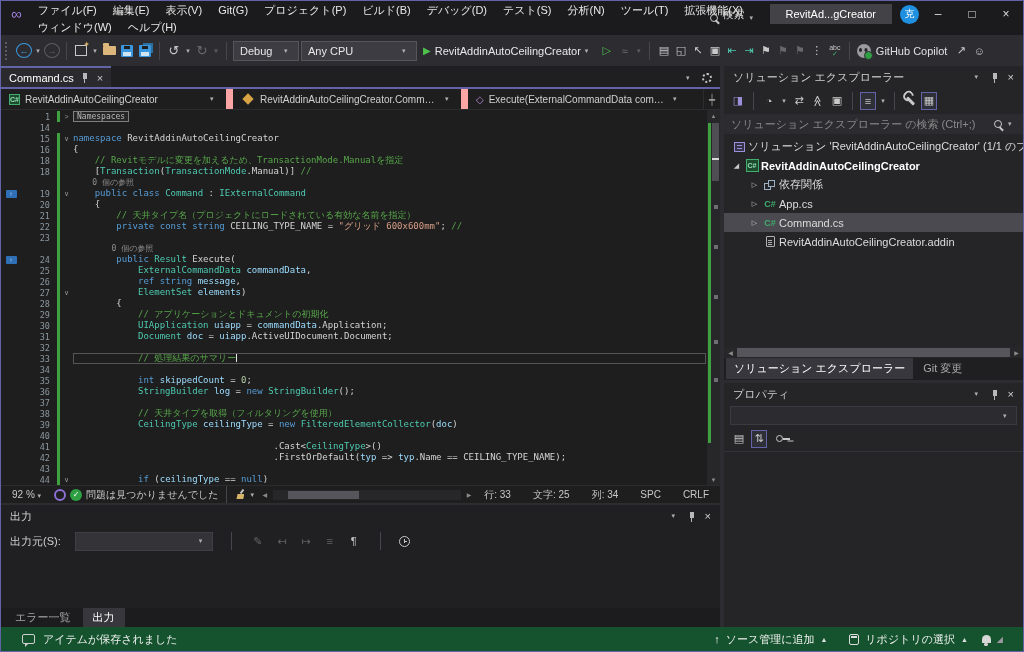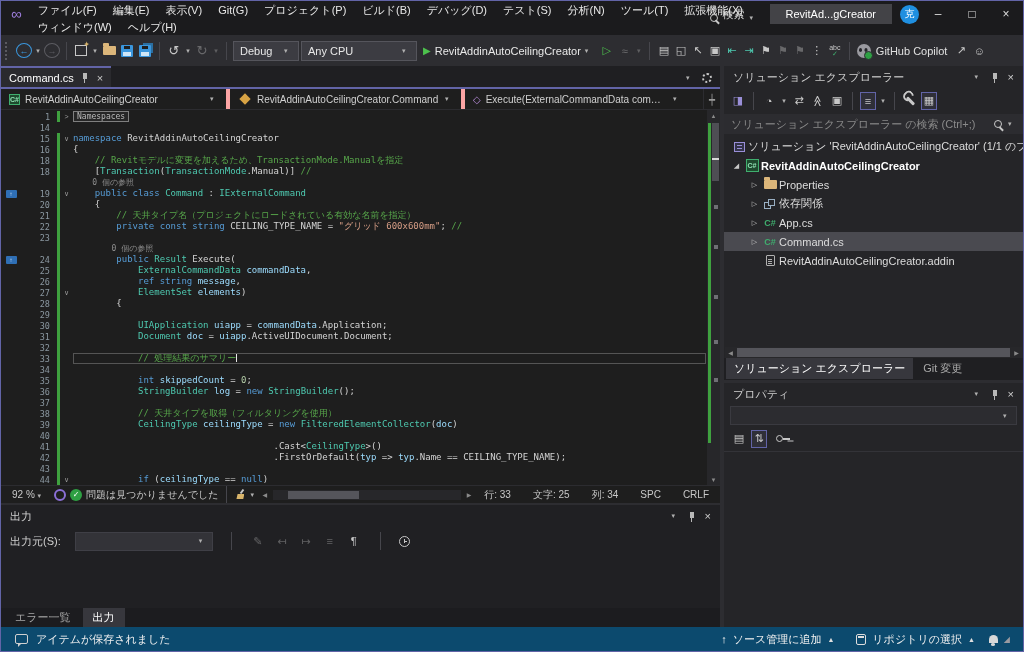--- a/index.html
+++ b/index.html
@@ -98,21 +98,21 @@
   .right-col{flex:1;display:flex;flex-direction:column;background:var(--panel);min-width:0}
   
   .editor{height:437px;display:flex;flex-direction:column;flex:none;background:var(--editor)}
   .tabstrip{height:23px;background:#1f1f22;display:flex;align-items:flex-end;border-bottom:2px solid var(--accent)}
   .tab{height:21px;background:#2a2a2e;border-top:2px solid var(--accent);display:flex;align-items:center;
     gap:7px;padding:0 8px;color:#fff}
   .tabstrip-icons{margin-left:auto;display:flex;align-items:center;gap:8px;padding:0 8px 4px 0}
   .breadcrumb{height:21px;display:flex;align-items:center;background:#1e1e1e;border-bottom:1px solid #2c2c30;
     font-size:10px;color:#d0d0d0}
   .bc-item{display:flex;align-items:center;gap:5px;padding:0 8px;height:100%;min-width:0}
-  .bc-item+.bc-item{border-left:4px solid #fca5a5}
+  .bc-item+.bc-item{border-left:7px solid #fca5a5}
   .bc-label{white-space:nowrap;overflow:hidden;text-overflow:ellipsis}
   .bc-split{margin-left:auto;padding:0 5px;color:#9a9a9a;border-left:1px solid #2c2c30;height:100%;display:flex;align-items:center}
   .code{flex:1;position:relative;overflow:hidden;padding:1px 14px 0 0}
   .crow{height:11px;display:flex;align-items:center;position:relative}
   .gm{width:20px;flex:none;display:flex;justify-content:center;align-items:center}
   .icon-ref{width:11px;height:8px;background:#2f6fb5;border-radius:1px;color:#cfe2f5;font-size:6px;
     display:flex;align-items:center;justify-content:center;line-height:6px}
   .ln{width:36px;flex:none;text-align:right;color:#8a97a0;font:8.5px "DejaVu Sans Mono",monospace;padding-right:7px}
   .cb{width:3px;flex:none;align-self:stretch}
   .cb.on{background:var(--green)}
@@ -167,21 +167,21 @@
   .ptab{padding:3px 8px;color:#a8a8a8;font-size:11px}
   .ptab.active{background:#37373d;color:#fff}
   .hsplit2{height:3px;background:var(--chrome);flex:none}
   
   .props{flex:1;display:flex;flex-direction:column;background:var(--panel);min-height:0}
   .props-combo{height:19px;margin:1px 6px;background:#2c2c30;border:1px solid #3a3a40;display:flex;align-items:center;padding:0 5px}
   .props-combo .dd{margin-left:auto}
   .props-tools{height:26px;display:flex;align-items:center;gap:4px;padding:0 7px;border-bottom:1px solid #333338}
   .props-body{flex:1}
   
-  .statusbar{height:24px;background:#0c4a6e;display:flex;align-items:center;flex:none;padding:0 14px;gap:8px;color:#f0f0f0}
+  .statusbar{height:24px;background:#14532d;display:flex;align-items:center;flex:none;padding:0 21px;gap:8px;color:#f0f0f0}
   .sb-right{margin-left:auto;display:flex;align-items:center;gap:6px}
   .sb-item{display:flex;align-items:center;gap:6px;padding:0 8px}
   .sb-grip{color:#9a9aa0;font-size:8px;letter-spacing:-1px}
   .caret-up{font-size:7px;color:#e0e0e0}
 </style>
 </head>
 <body>
 
 <div class="window">
 
@@ -452,20 +452,21 @@
                 <span class="ln">28</span>
                 <span class="cb on"></span>
                 <span class="fm"></span>
                 <div class="cc"><span class="seg-d">        {</span></div>
               </div>
               <div class="crow">
                 <span class="gm"></span>
                 <span class="ln">29</span>
                 <span class="cb on"></span>
                 <span class="fm"></span>
+                <div class="cc"><span class="seg-d">            </span><span class="seg-c">// アプリケーションとドキュメントの初期化</span></div>
               </div>
               <div class="crow">
                 <span class="gm"></span>
                 <span class="ln">30</span>
                 <span class="cb on"></span>
                 <span class="fm"></span>
                 <div class="cc"><span class="seg-d">            </span><span class="seg-t">UIApplication</span><span class="seg-d"> </span><span class="seg-p">uiapp</span><span class="seg-d"> = </span><span class="seg-p">commandData</span><span class="seg-d">.Application;</span></div>
               </div>
               <div class="crow">
                 <span class="gm"></span>
@@ -670,27 +671,20 @@
                 <span class="icon-sln"></span>
               </span>
               <span class="tlabel">ソリューション 'RevitAddinAutoCeilingCreator' (1/1 のプロジェクト)</span>
             </div>
             <div class="trow" style="padding-left: 6px;">
               <span class="texp">◢</span>
               <span class="ticon">
                 <span class="icon-proj">C#</span>
               </span>
               <span class="tlabel b">RevitAddinAutoCeilingCreator</span>
-            </div>
-            <div class="trow" style="padding-left: 24px;">
-              <span class="texp">▷</span>
-              <span class="ticon">
-                <span class="icon-folder"></span>
-              </span>
-              <span class="tlabel">Properties</span>
             </div>
             <div class="trow" style="padding-left: 24px;">
               <span class="texp">▷</span>
               <span class="ticon">
                 <span class="icon-deps"></span>
               </span>
               <span class="tlabel">依存関係</span>
             </div>
             <div class="trow" style="padding-left: 24px;">
               <span class="texp">▷</span>

